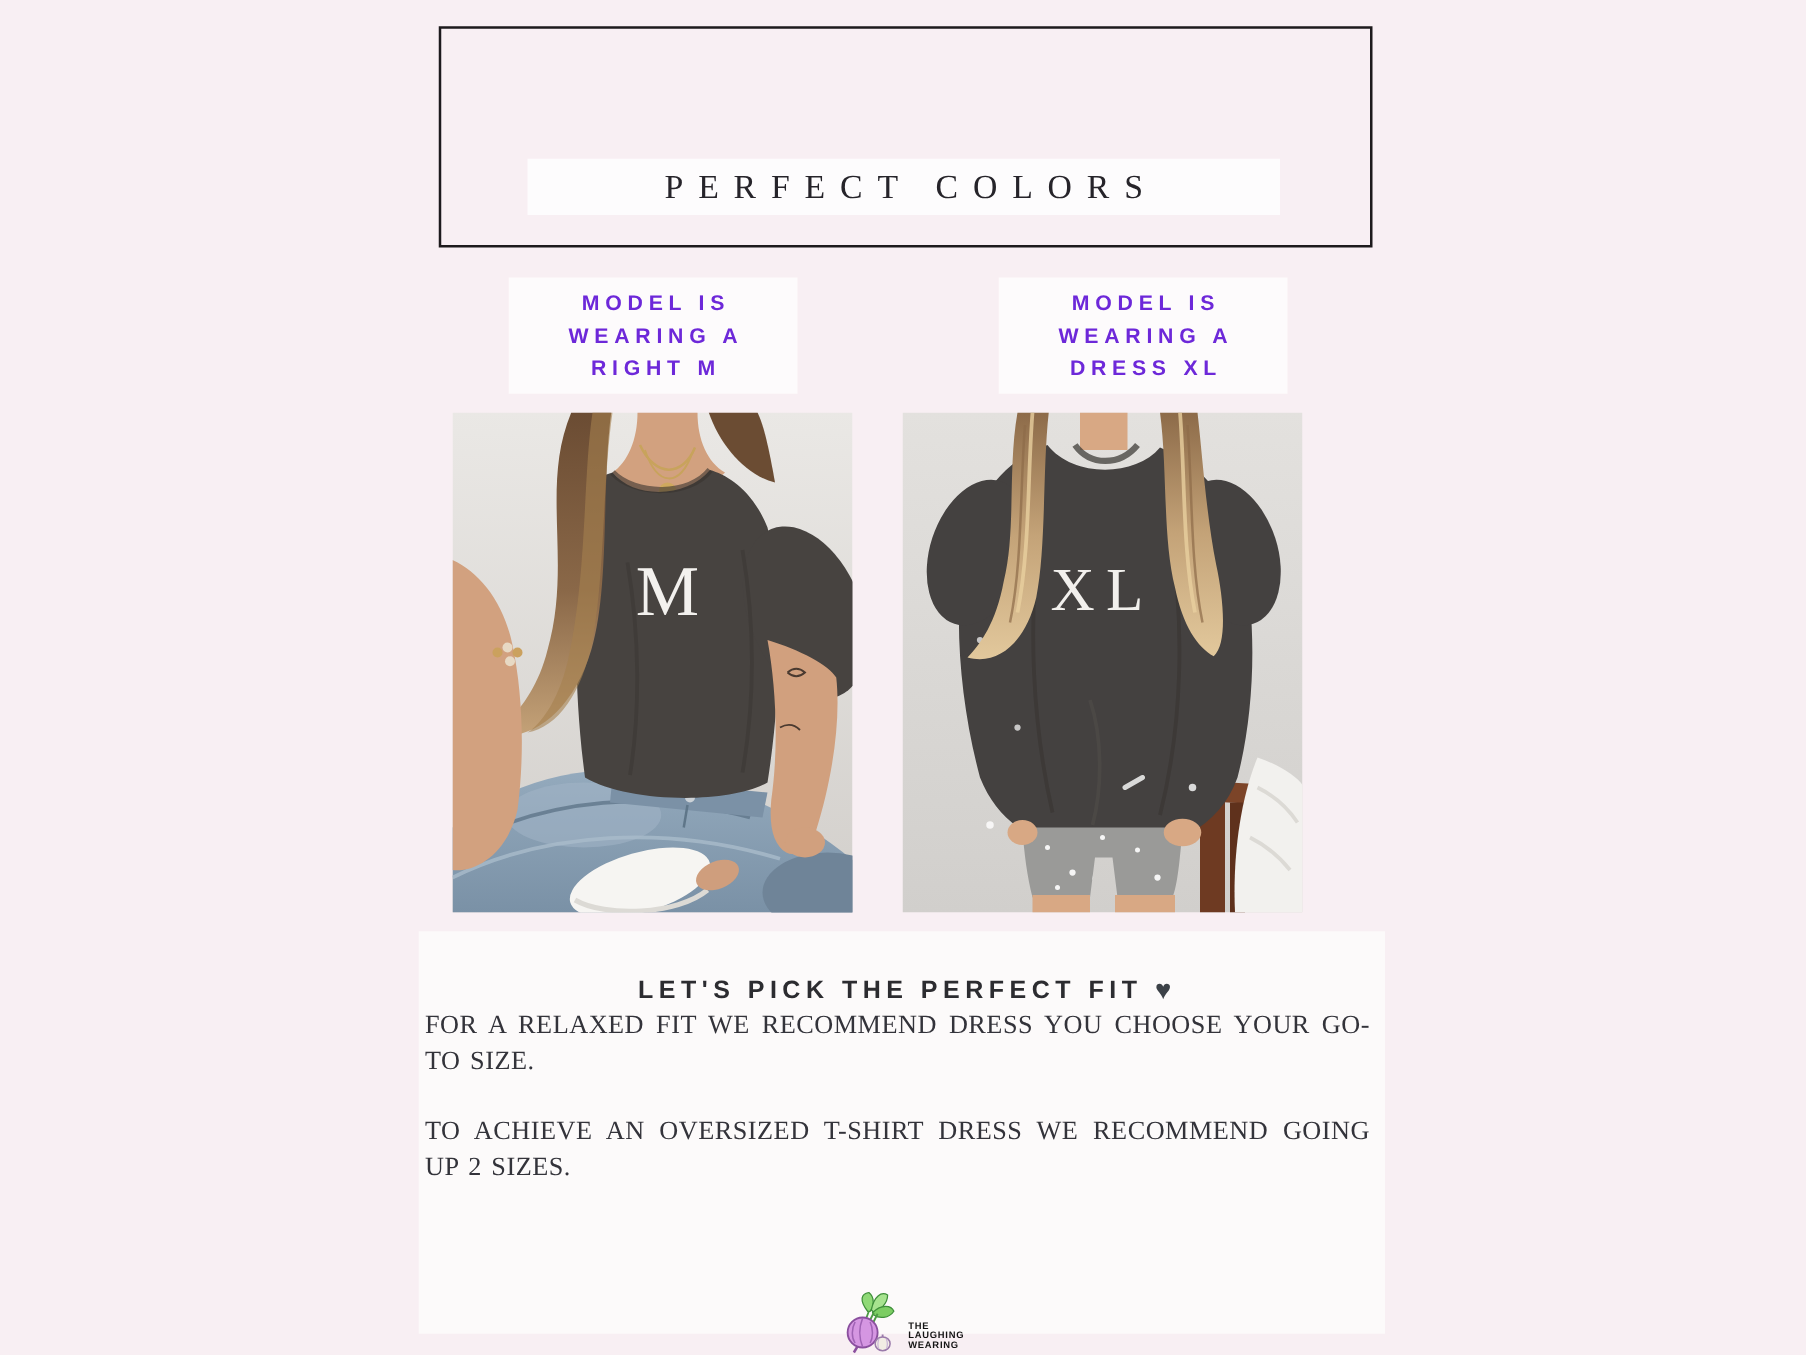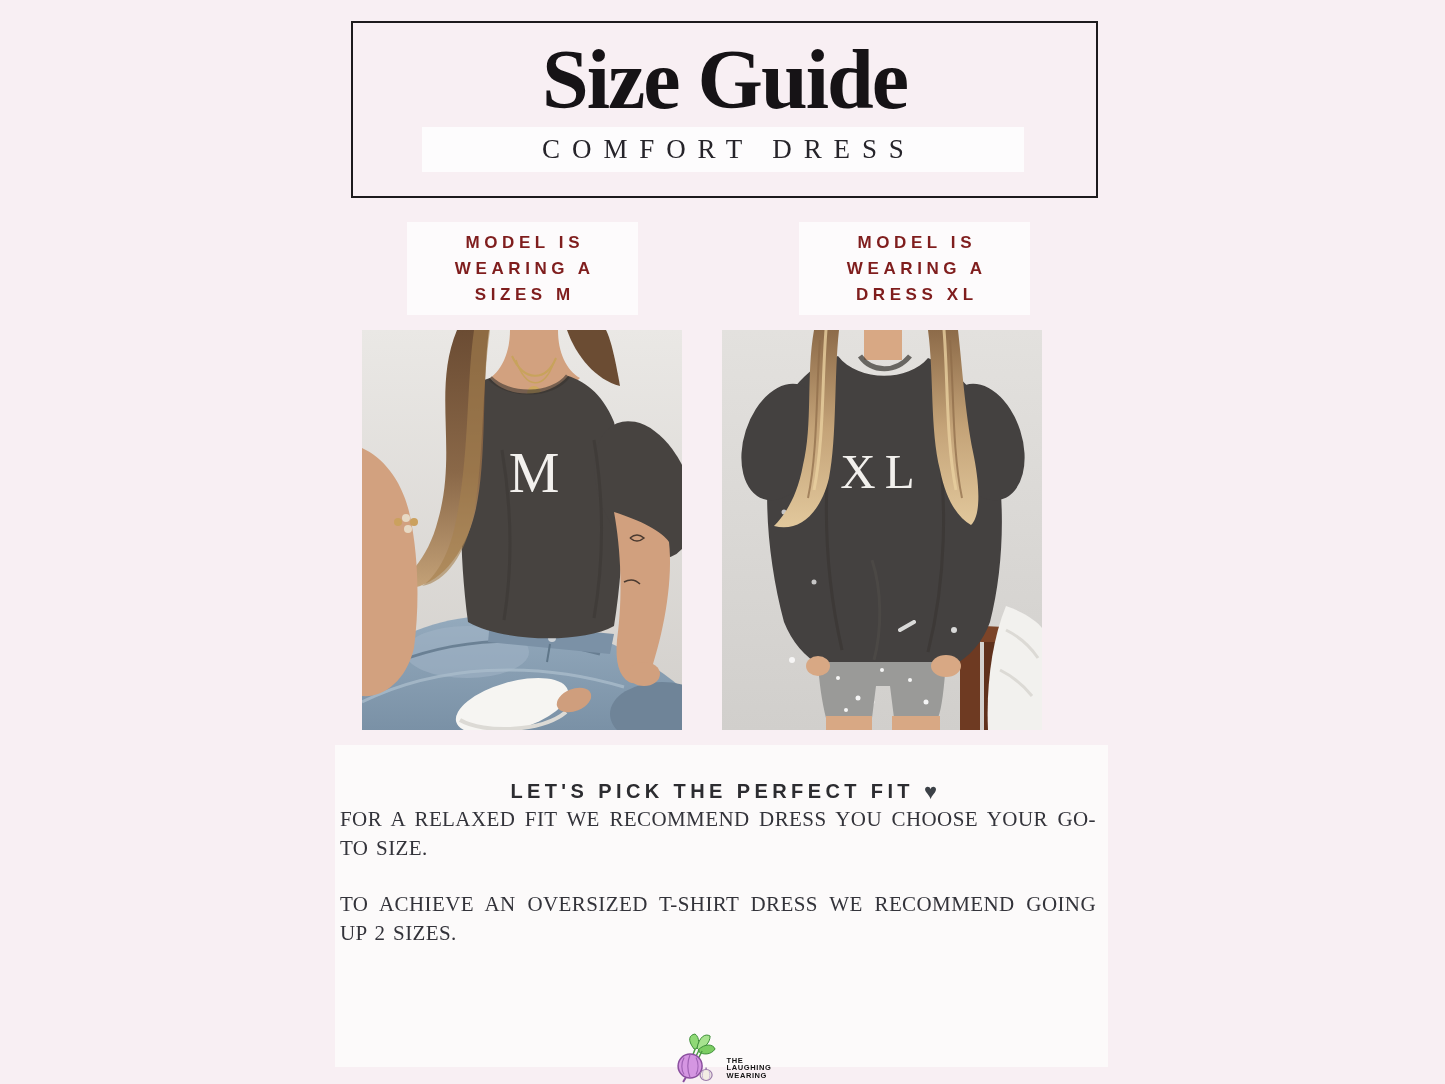--- a/index.html
+++ b/index.html
@@ -24,21 +24,21 @@
   .subtitle-text{
     font-family:"Liberation Serif","DejaVu Serif",serif;
     font-size:27px;color:#26242a;letter-spacing:0.44em;text-indent:0.44em;
     white-space:nowrap;
   }
   
   .label-box{
     position:absolute;top:222px;width:231px;height:93px;background:#fdfbfc;
     display:flex;flex-direction:column;align-items:center;justify-content:center;
     font-size:17px;font-weight:700;letter-spacing:0.27em;text-indent:0.27em;
-    line-height:26px;color:#7f1d1d;text-align:center;white-space:nowrap;
+    line-height:26px;color:#6d28d9;text-align:center;white-space:nowrap;
   }
   .label-left{left:407px;}
   .label-right{left:799px;}
   
   .photo{position:absolute;top:330px;width:320px;height:400px;}
   .photo-left{left:362px;}
   .photo-right{left:722px;}
   .photo svg{display:block;width:100%;height:100%;}
   
   .fit-panel{
@@ -67,30 +67,29 @@
     color:#131313;white-space:nowrap;margin-top:20px;
   }
   .logo-text span{display:block;}
 </style>
 </head>
 <body>
 
 <div class="page">
 
   <div class="header-box">
-    <div class="page-title">Size Guide</div>
     <div class="subtitle-bar">
-      <span class="subtitle-text">COMFORT DRESS</span>
+      <span class="subtitle-text">PERFECT COLORS</span>
     </div>
   </div>
 
   <div class="label-box label-left">
     <span>MODEL IS</span>
     <span>WEARING A</span>
-    <span>SIZES M</span>
+    <span>RIGHT M</span>
   </div>
   <div class="label-box label-right">
     <span>MODEL IS</span>
     <span>WEARING A</span>
     <span>DRESS XL</span>
   </div>
 
   <div class="photo photo-left">
     <svg viewBox="0 0 320 400">
       <defs>

